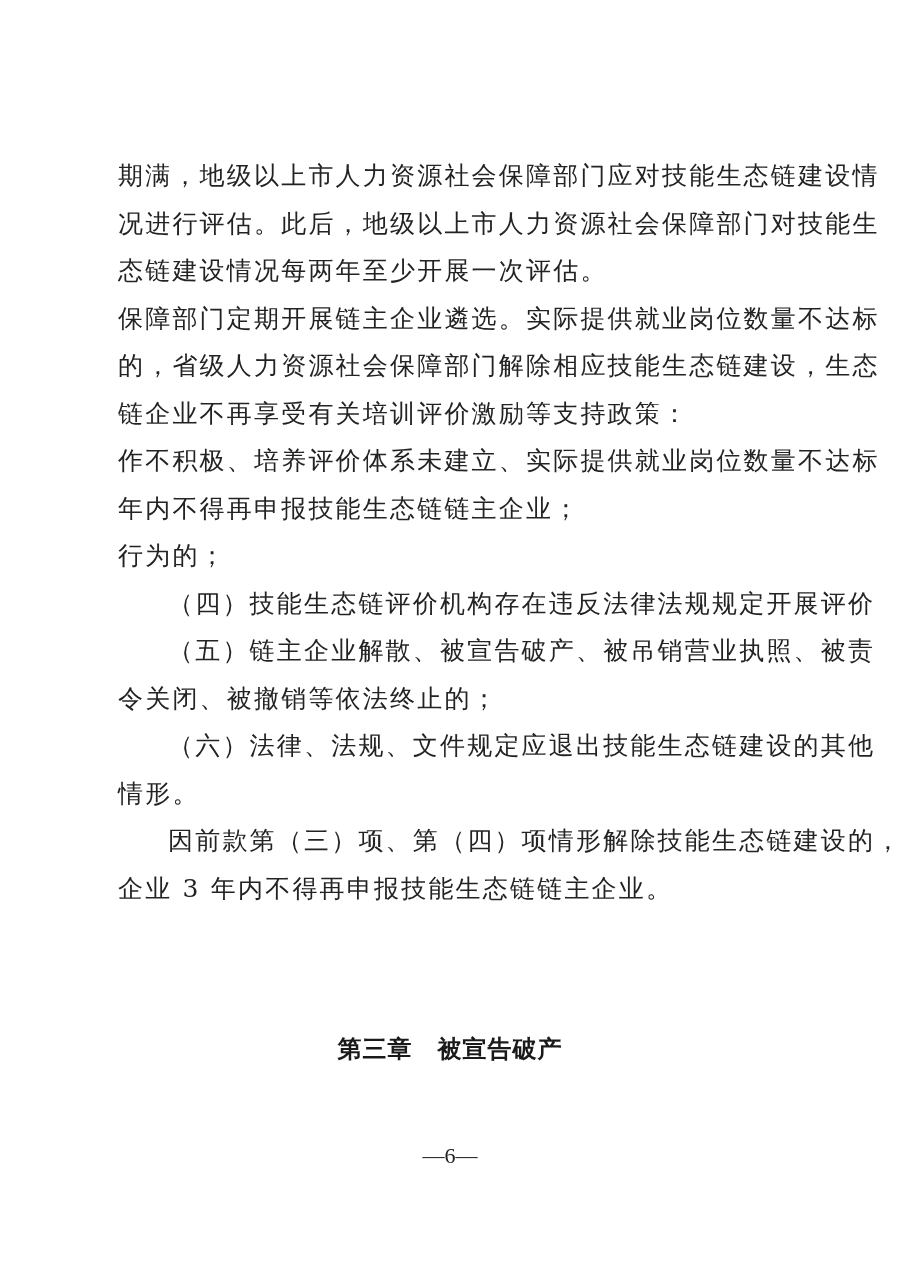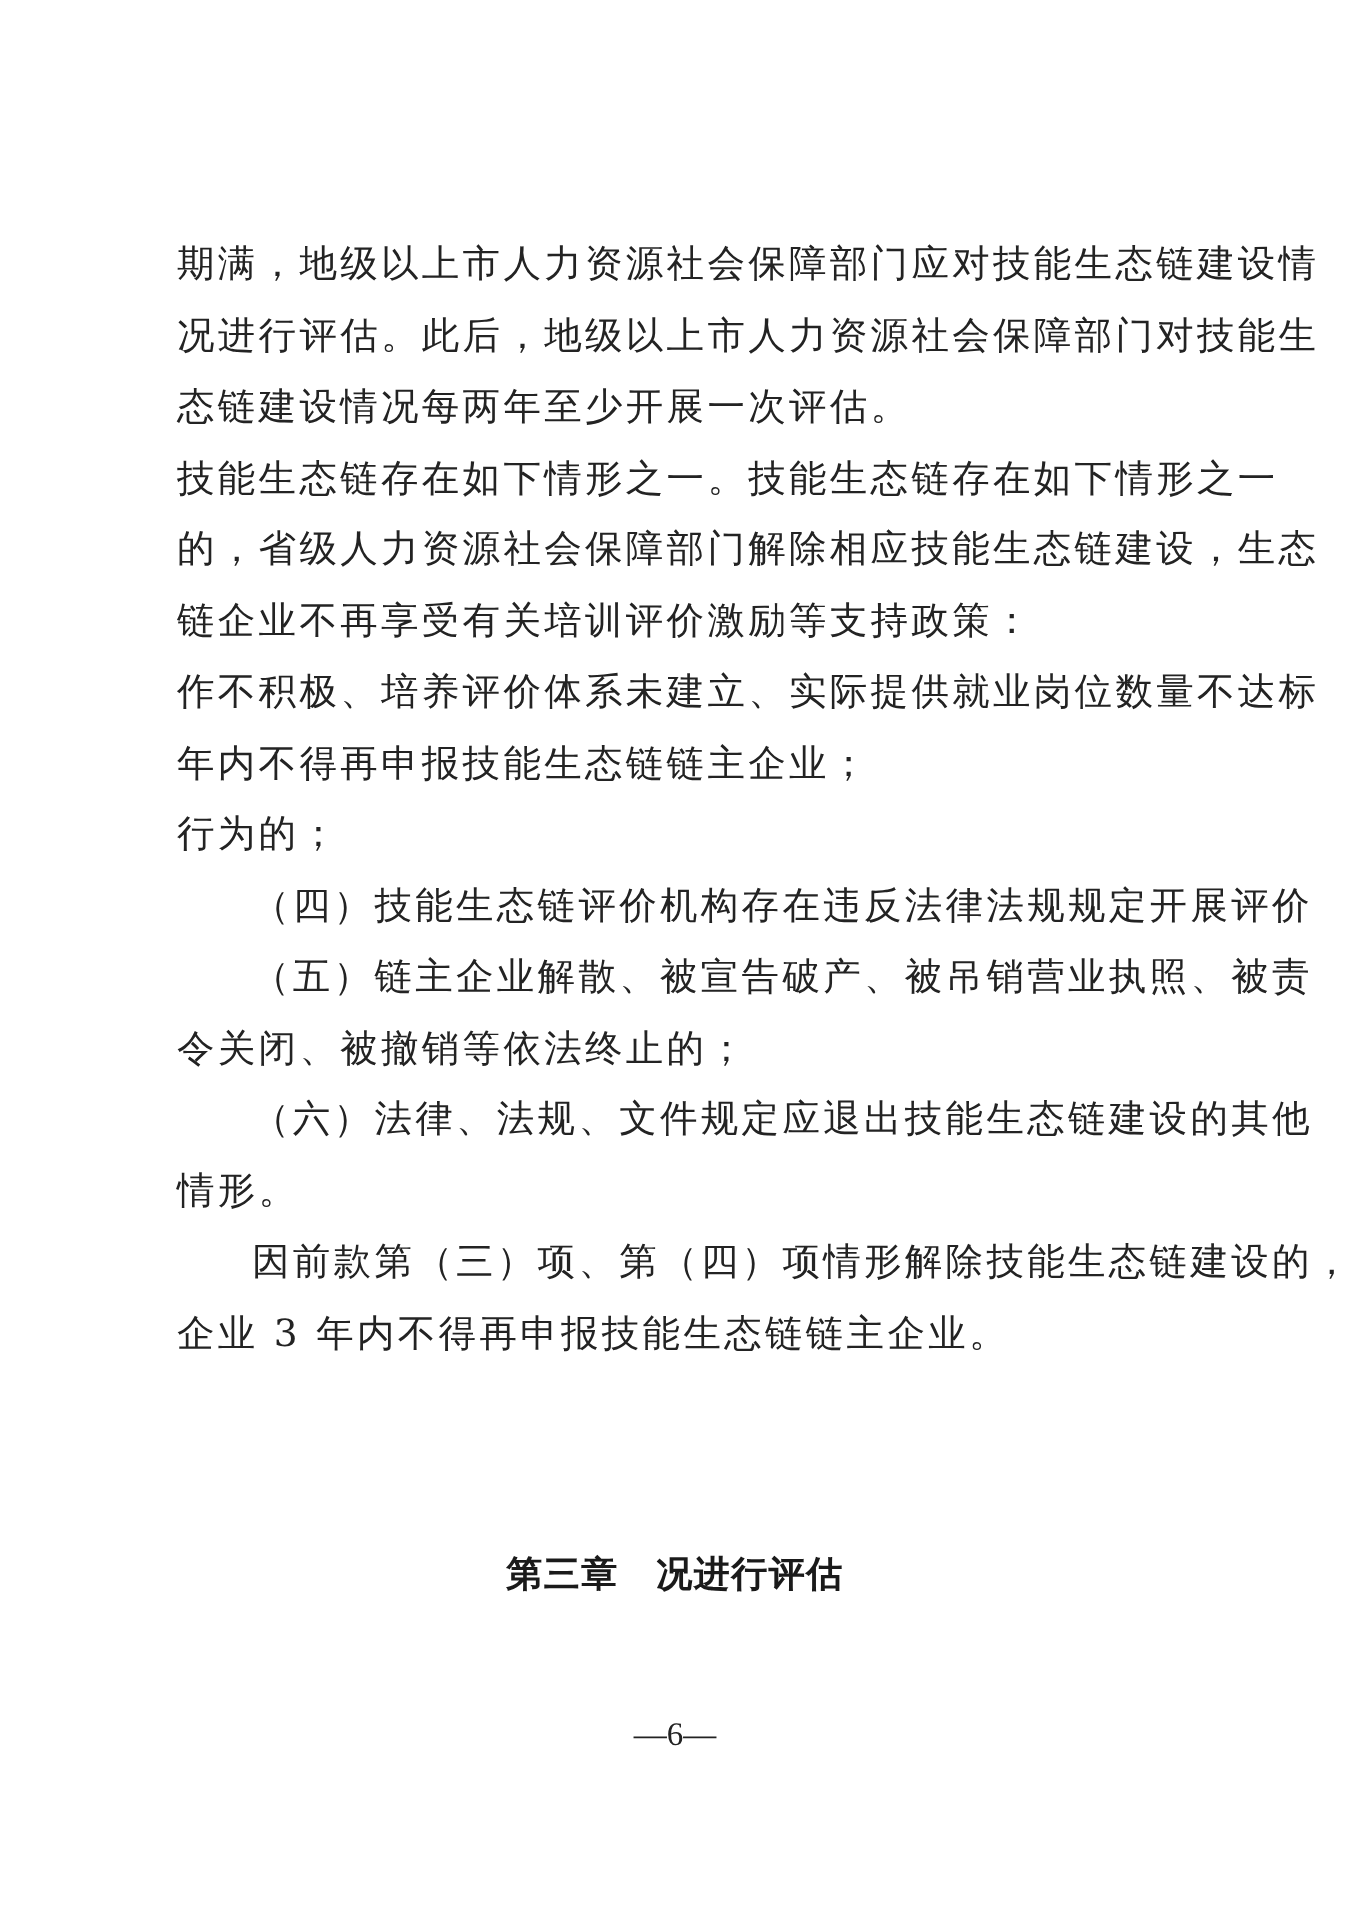--- a/index.html
+++ b/index.html
@@ -95,21 +95,21 @@
 <body>
 
 <div class="page">
 
   <div class="body-text">
 
     <span class="line">期满，地级以上市人力资源社会保障部门应对技能生态链建设情</span>
     <span class="line">况进行评估。此后，地级以上市人力资源社会保障部门对技能生</span>
     <span class="line">态链建设情况每两年至少开展一次评估。</span>
 
-    <span class="line">技能生态链存在如下情形之一。技能生态链存在如下情形之一</span>
+    <span class="line">保障部门定期开展链主企业遴选。实际提供就业岗位数量不达标</span>
     <span class="line">的，省级人力资源社会保障部门解除相应技能生态链建设，生态</span>
     <span class="line">链企业不再享受有关培训评价激励等支持政策：</span>
 
     <span class="line">作不积极、培养评价体系未建立、实际提供就业岗位数量不达标</span>
     <span class="line">年内不得再申报技能生态链链主企业；</span>
 
 
 
     <span class="line">行为的；</span>
     <span class="line indent">（四）技能生态链评价机构存在违反法律法规规定开展评价</span>
@@ -117,21 +117,21 @@
     <span class="line indent">（五）链主企业解散、被宣告破产、被吊销营业执照、被责</span>
     <span class="line">令关闭、被撤销等依法终止的；</span>
 
     <span class="line indent">（六）法律、法规、文件规定应退出技能生态链建设的其他</span>
     <span class="line">情形。</span>
 
     <span class="line indent">因前款第（三）项、第（四）项情形解除技能生态链建设的，</span>
     <span class="line">企业 3 年内不得再申报技能生态链链主企业。</span>
   </div>
 
-  <div class="chapter-title">第三章　况进行评估</div>
+  <div class="chapter-title">第三章　被宣告破产</div>
 
   <div class="page-number">—6—</div>
 
   <div class="watermark">
     <span class="watermark-logo">
       <svg width="32" height="22" viewBox="0 0 32 22">
         <path d="M3 3 L3 19 M3 11 C8 11 10 6 12 4 M5 12 C7 16 10 19 15 19" stroke="#9a9a9a" stroke-width="2.4" fill="none" stroke-linecap="round"></path>
         <circle cx="19" cy="6" r="3.6" stroke="#9a9a9a" stroke-width="1.6" fill="#fff"></circle>
         <circle cx="26.5" cy="6" r="3.6" stroke="#9a9a9a" stroke-width="1.6" fill="#fff"></circle>
       </svg>

